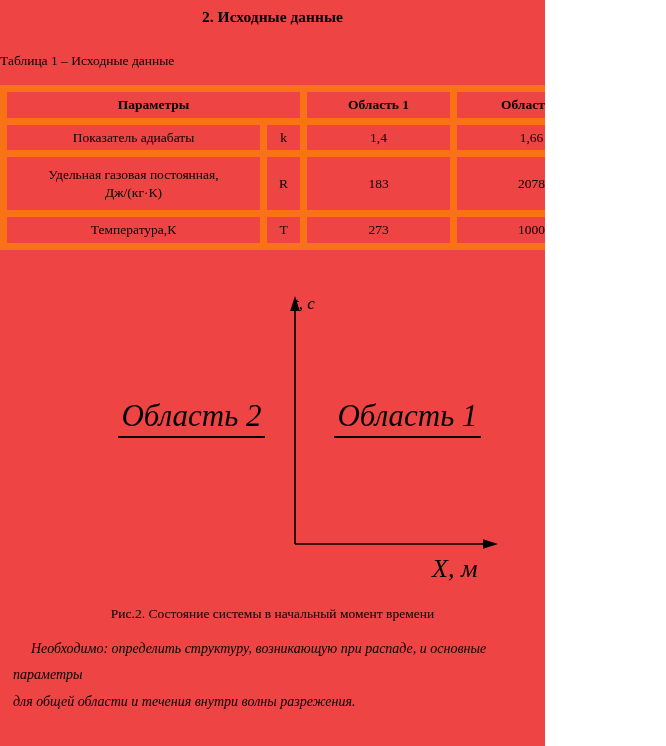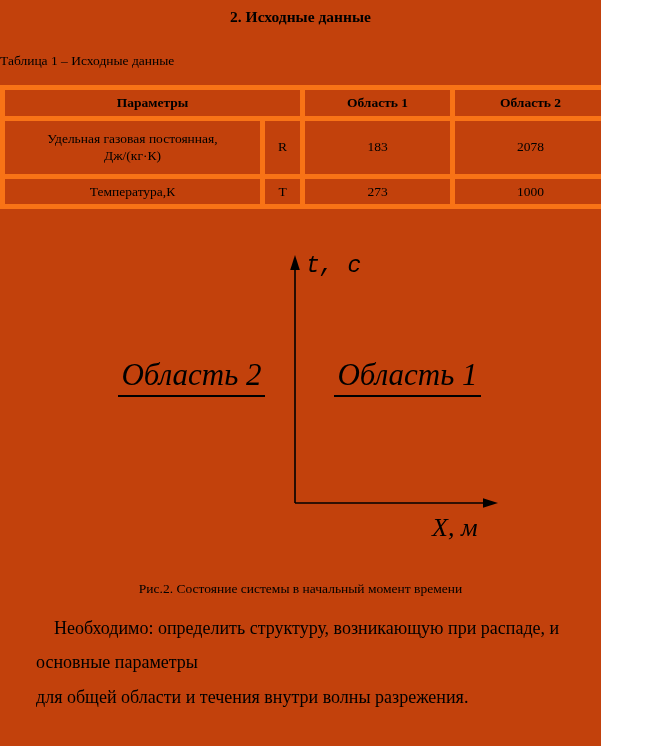--- a/index.html
+++ b/index.html
@@ -1,21 +1,21 @@
 <!DOCTYPE html>
 <html><head>
 <meta charset="utf-8">
 <style>
   * { box-sizing: border-box; }
   html, body { margin: 0; padding: 0; background: #ffffff; }
   .page {
     position: relative;
-    width: 601px;
+    width: 545px;
     height: 746px;
-    background: #c2410c;
+    background: #ef4444;
     color: #000000;
     font-family: "Liberation Serif", serif;
     overflow: hidden;
   }
   .title {
     margin: 8px 0 0 0;
     text-align: center;
     font-size: 15.5px;
     font-weight: bold;
   }
@@ -24,21 +24,21 @@
     text-align: left;
     font-size: 13.5px;
   }
   table.data {
     border-collapse: collapse;
     table-layout: fixed;
     width: 606px;
     margin: 16px auto 0 auto;
   }
   table.data td {
-    border: 5px solid #f97316;
+    border: 7px solid #f97316;
     text-align: center;
     vertical-align: middle;
     font-size: 13.5px;
     padding: 4px 4px;
     white-space: pre-line;
     line-height: 1.3;
   }
   table.data .b { font-weight: bold; }
   table.data tr.tall td { padding-top: 9px; padding-bottom: 9px; }
 
@@ -46,47 +46,48 @@
     position: relative;
     margin-top: 44px;
     height: 302px;
   }
   .figure svg { position: absolute; left: 0; top: 0; }
   .axis-label {
     position: absolute;
     font-style: italic;
     font-family: "Liberation Serif", serif;
   }
-  .t-label { left: 306px; top: 0px; font-size: 23px; font-family: Liberation Mono, monospace; }
+  .t-label { left: 294px; top: 0px; font-size: 17px; }
   .x-label { left: 432px; top: 260px; font-size: 26px; }
   .region {
     position: absolute;
     top: 104px;
     width: 215px;
     text-align: center;
     font-size: 31px;
     font-style: italic;
   }
   .region-left  { left: 84px; }
   .region-right { left: 300px; }
   .region .hw {
     border-bottom: 2px solid #000;
     padding: 0 3px 3px 3px;
   }
   .figure-caption {
-    margin-top: 26px;
+    margin-top: 10px;
     text-align: center;
     font-size: 13.5px;
   }
   .body-text {
-    margin: 14px 28px 0 36px;
-    font-size: 18px;
+    margin: 14px 28px 0 13px;
+    font-size: 14px;
     line-height: 1.9;
     text-indent: 18px;
     white-space: pre-line;
+    font-style: italic;
   }
 </style>
 </head>
 <body>
 
 <div class="page">
 
   <div class="title">2.  Исходные данные</div>
 
   <div class="table-caption">Таблица 1 – Исходные данные</div>
@@ -96,20 +97,26 @@
       <col style="width:260px">
         <col style="width:40px">
         <col style="width:150px">
         <col style="width:156px">
     </colgroup>
     <tbody>
       <tr>
         <td colspan="2" class="b">Параметры</td>
         <td class="b">Область 1</td>
         <td class="b">Область 2</td>
+      </tr>
+      <tr>
+        <td>Показатель адиабаты</td>
+        <td>k</td>
+        <td>1,4</td>
+        <td>1,66</td>
       </tr>
       <tr class="tall">
         <td>Удельная газовая постоянная,
 Дж/(кг·К)</td>
         <td>R</td>
         <td>183</td>
         <td>2078</td>
       </tr>
       <tr>
         <td>Температура,К</td>

